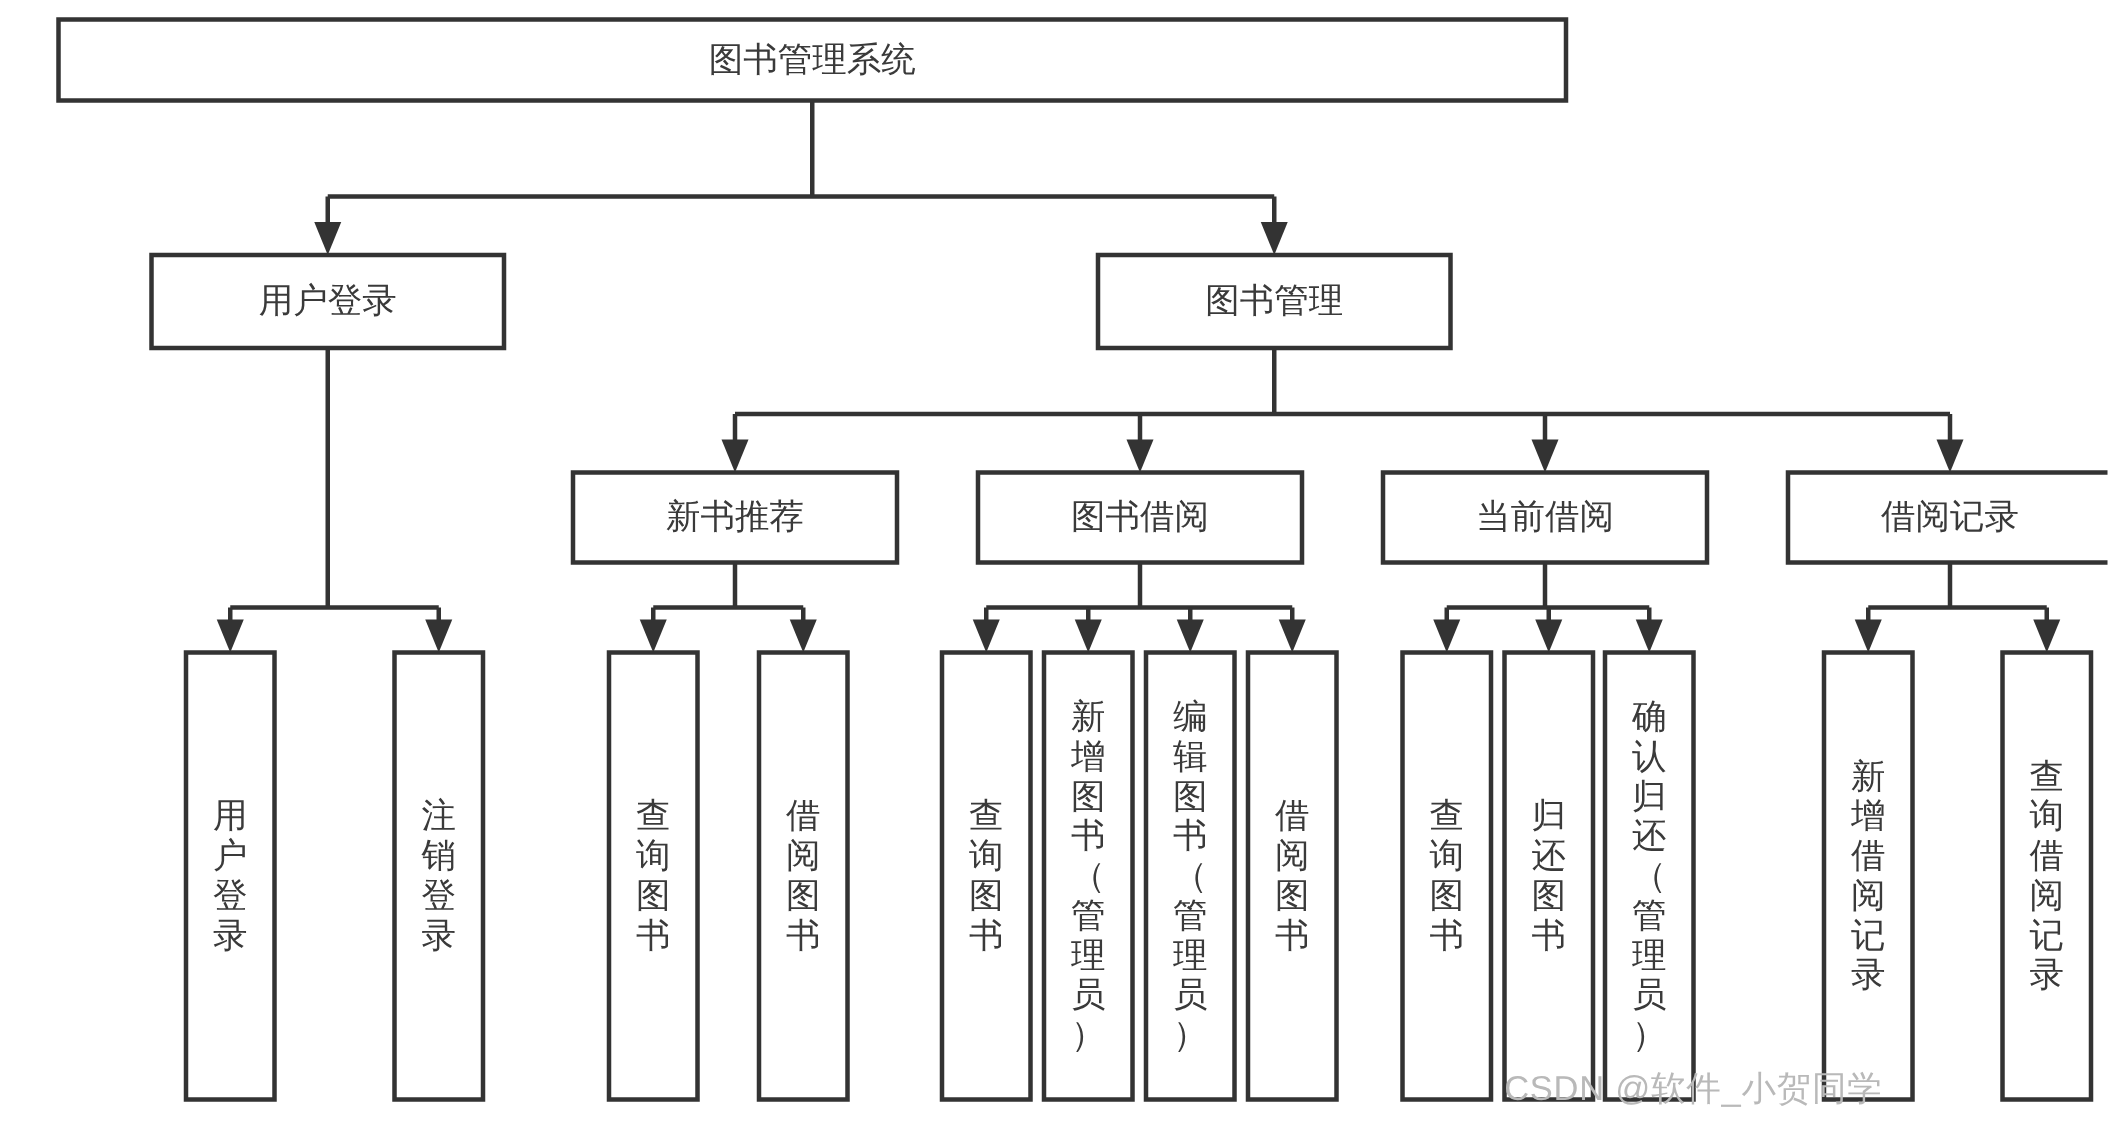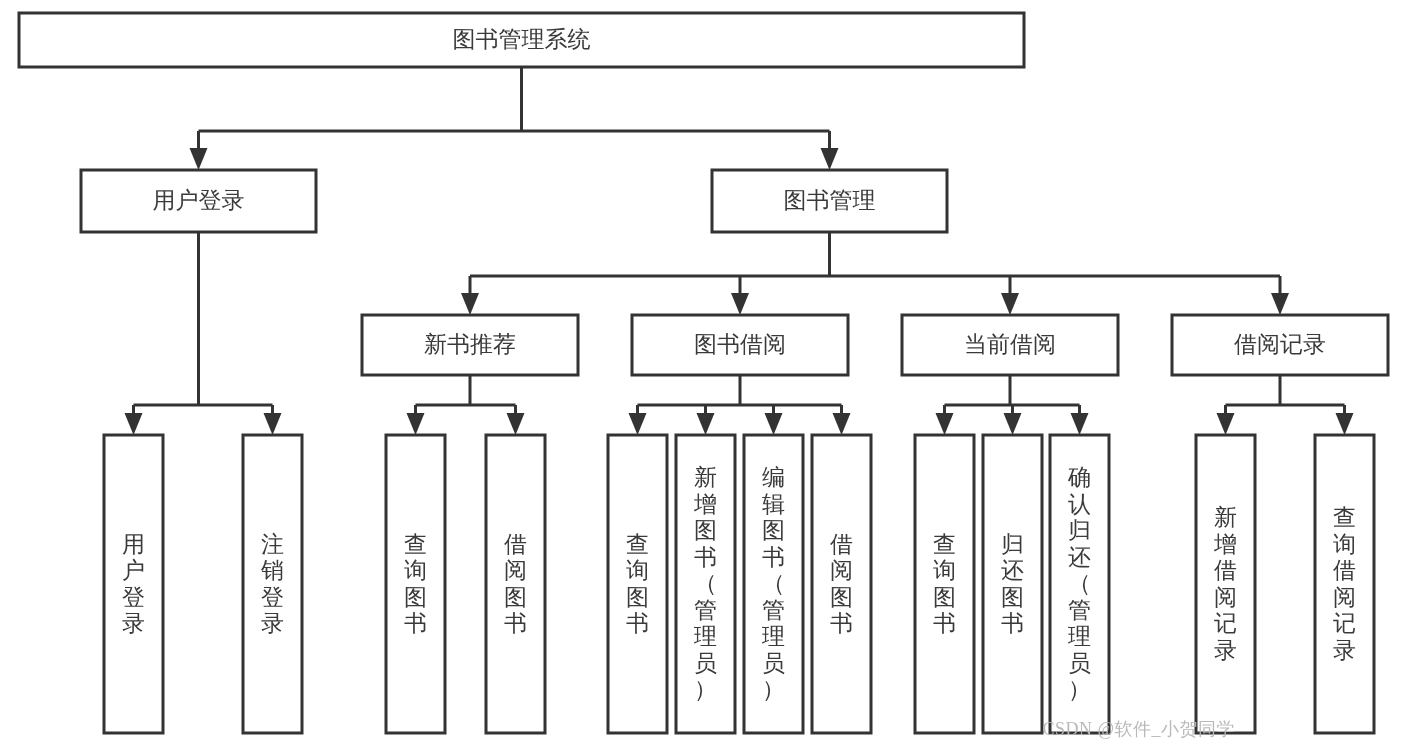--- a/index.html
+++ b/index.html
@@ -11,20 +11,21 @@
     width: 1405px;
     height: 747px;
     font-family: "Liberation Sans", "DejaVu Sans", sans-serif;
     overflow: hidden;
     position: relative;
   }
   #diagram-root {
     position: relative;
     width: 1243px;
     height: 747px;
+    margin-left: 20px;
   }
   svg.diagram-canvas {
     position: absolute;
     top: 0;
     left: 0;
     width: 1405px;
     height: 747px;
     display: block;
   }
   .node-box {
@@ -51,22 +52,22 @@
     fill: none;
   }
   .arrow-head {
     fill: #333333;
     stroke: none;
   }
   .watermark-text {
     position: absolute;
     right: 8px;
     bottom: 6px;
-    font-family: Liberation Serif, serif;
-    font-size: 18px;
+    font-family: Liberation Sans, sans-serif;
+    font-size: 23px;
     color: #b9b9b9;
     white-space: nowrap;
     letter-spacing: 0.5px;
   }
 </style>
 </head>
 <body>
 
 <div id="diagram-root">
   <svg class="diagram-canvas" id="diagram-canvas" viewBox="0 0 1405 747">

